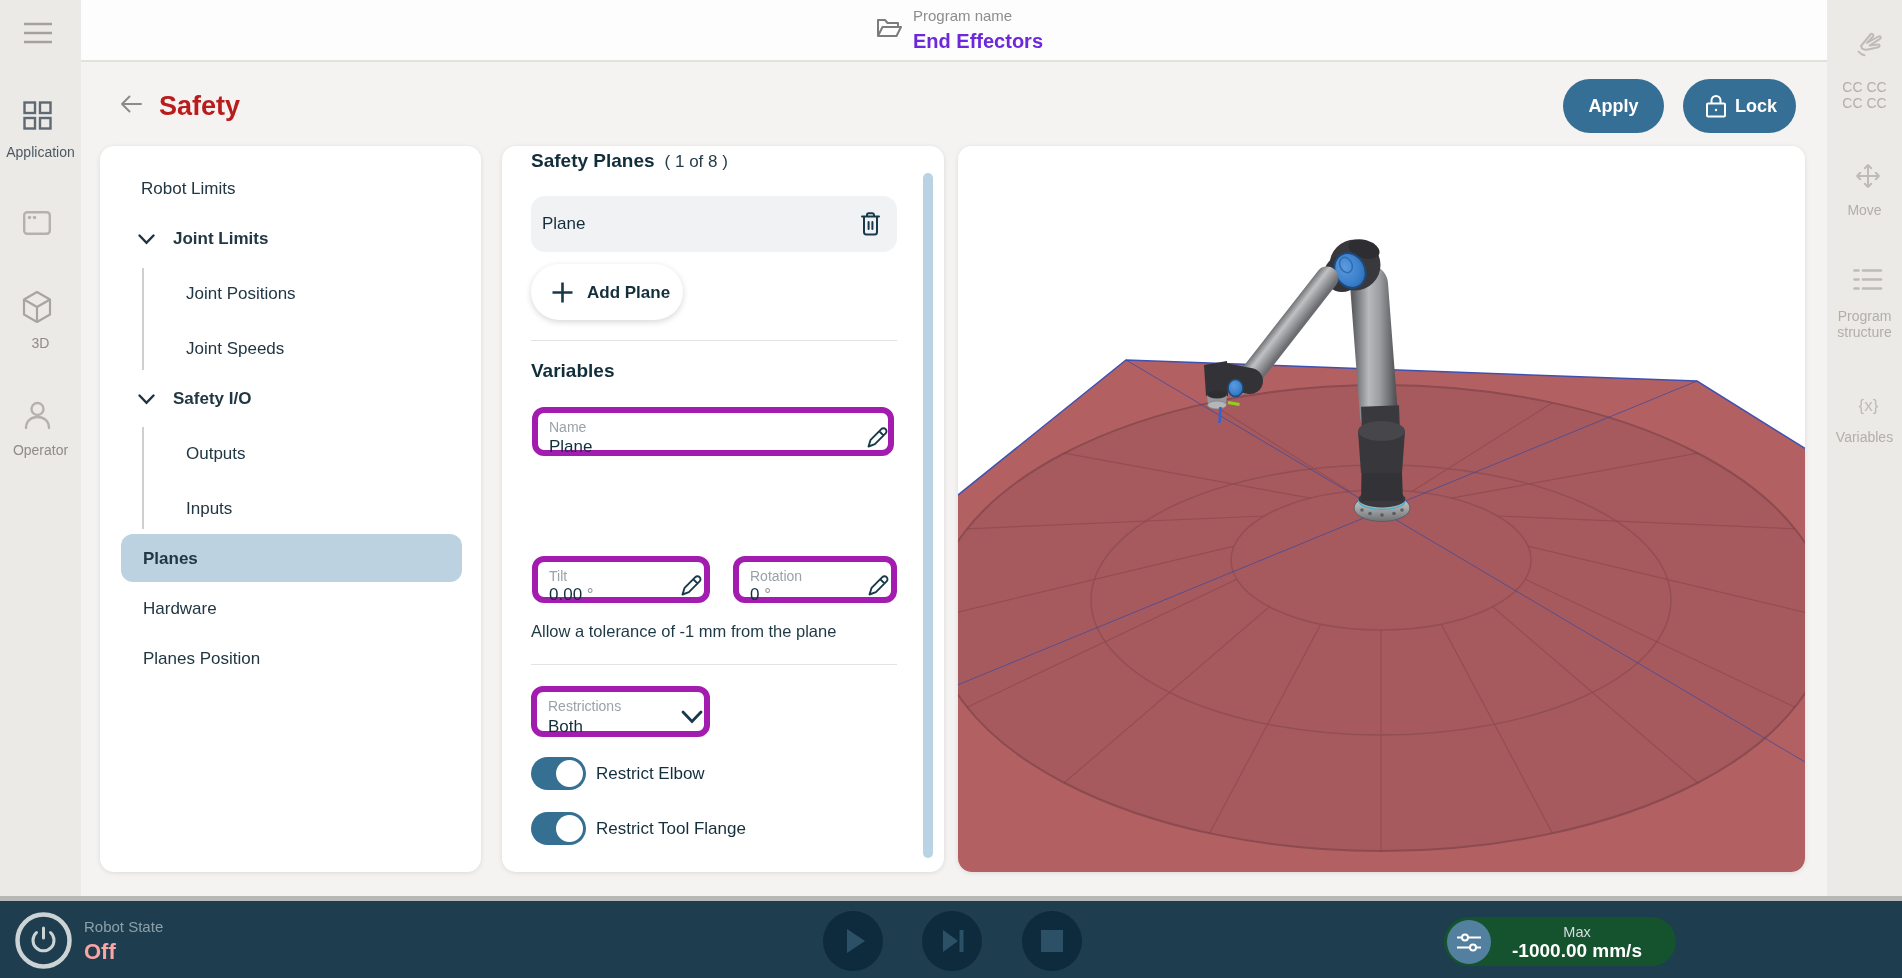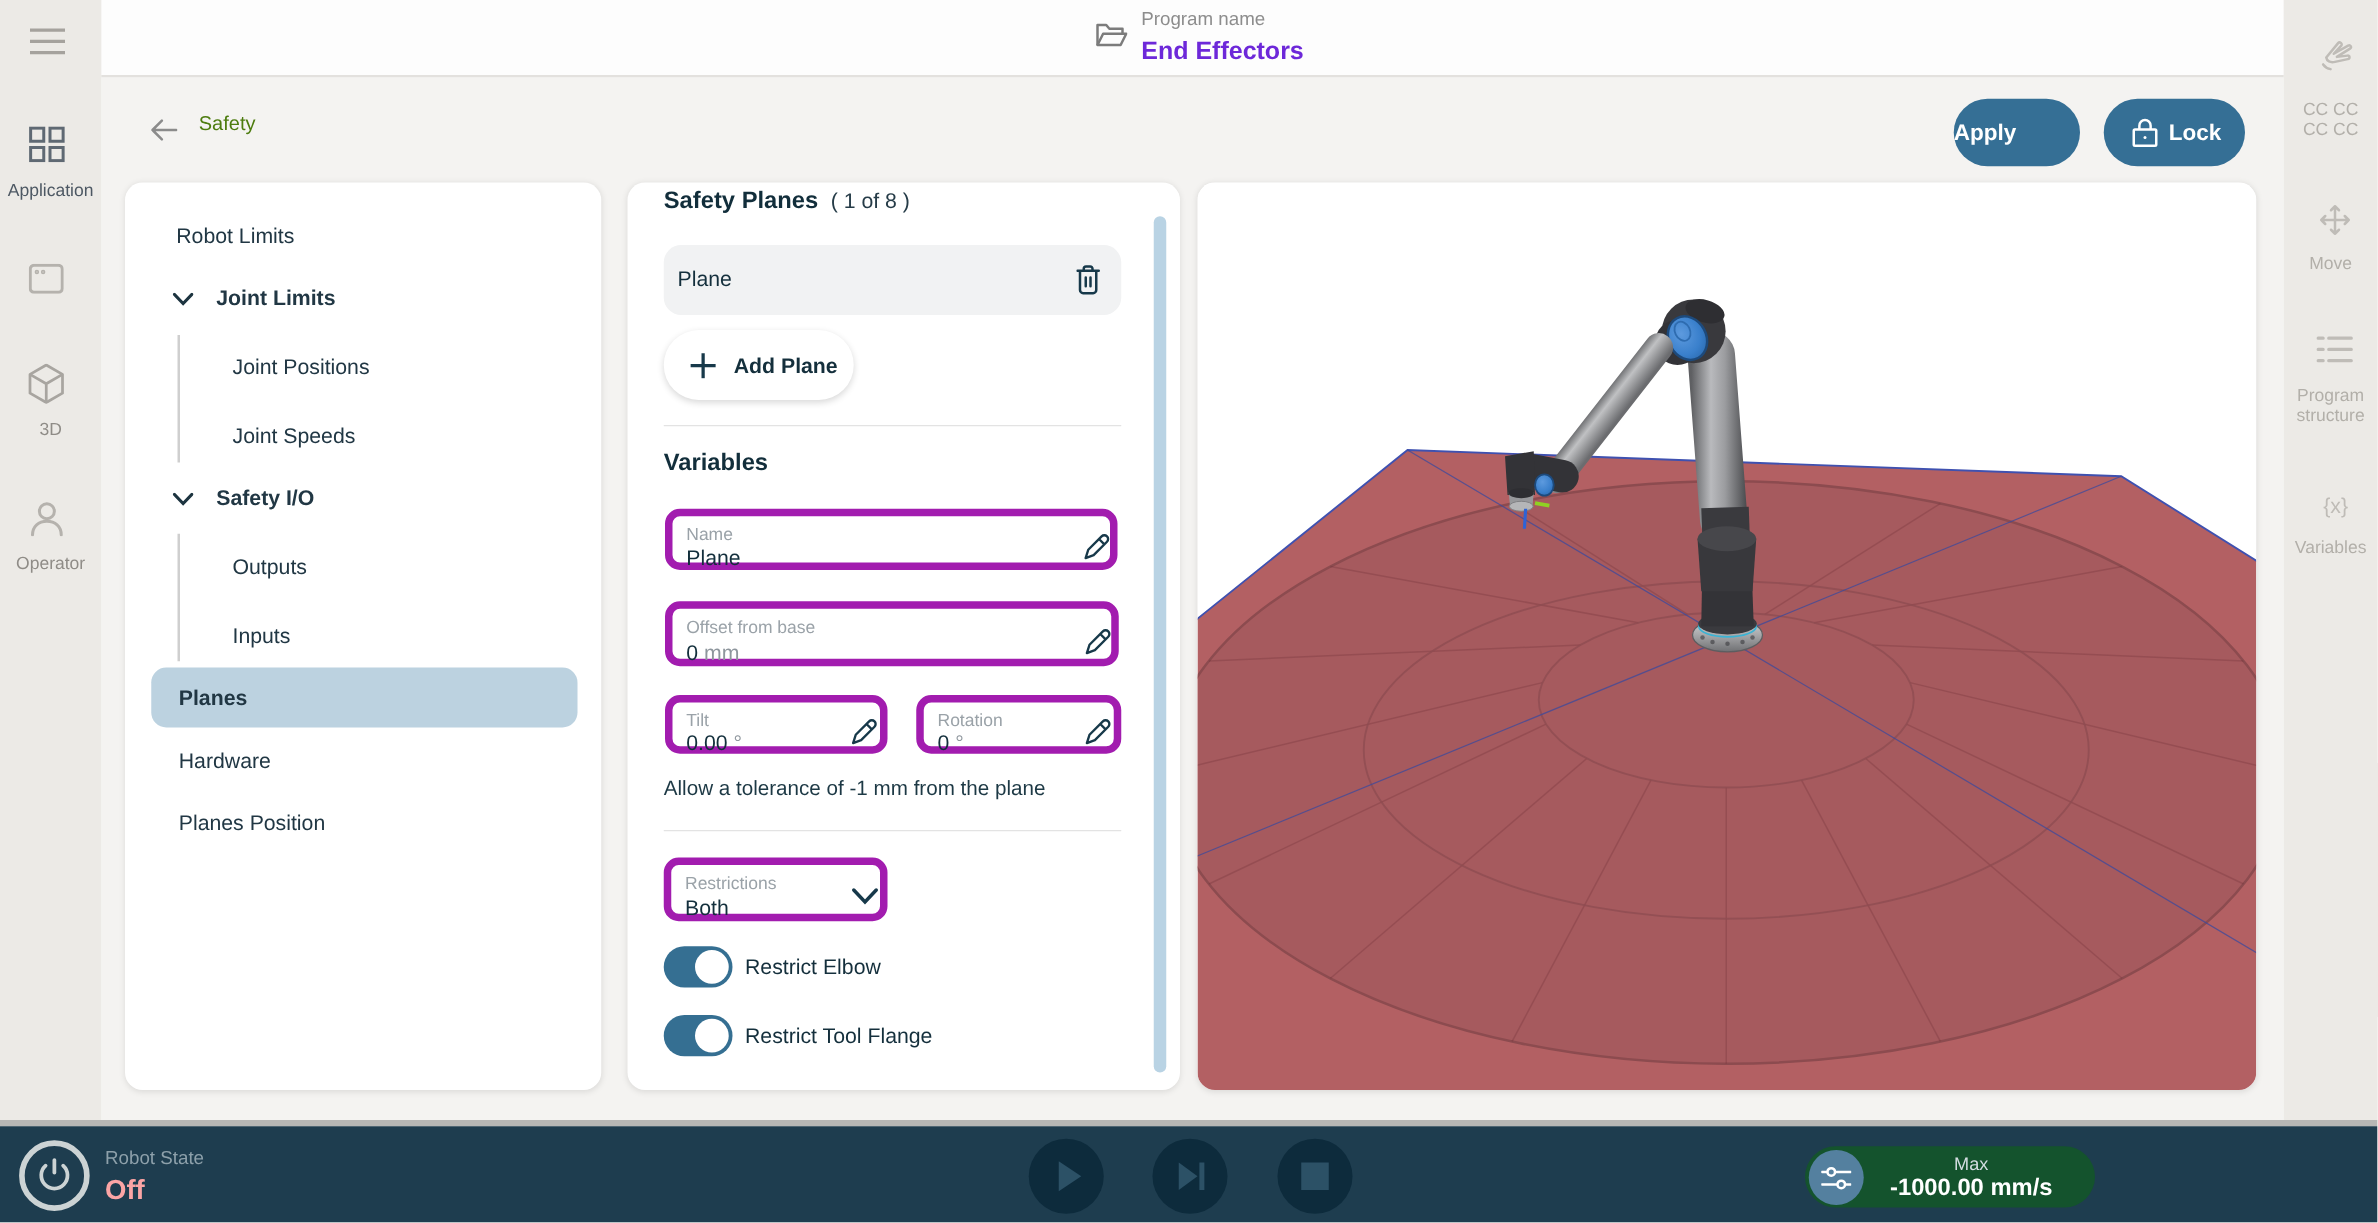--- a/index.html
+++ b/index.html
@@ -80,22 +80,22 @@
   <div class="sblabel" style="top:308px;color:#b2afa9;line-height:16px">Program<br>structure</div>
   <svg class="abs" style="left:28px;top:393px" width="27" height="24" viewBox="0 0 27 24" fill="none">
       <text x="13.5" y="17.5" font-size="17" fill="#bfbcb7" text-anchor="middle" font-family="Liberation Sans">{x}</text>
     </svg>
   <div class="sblabel" style="top:429px;color:#b2afa9">Variables</div>
 </div>
 <div id="main">
   <svg class="abs" style="left:39px;top:33px" width="22" height="18" viewBox="0 0 22 18" stroke="#8b8b8b" stroke-width="2" fill="none" stroke-linecap="round" stroke-linejoin="round">
       <path d="M21 9 H2 M9.5 1.5 L2 9 l7.5 7.5"></path>
     </svg>
-  <div class="abs" style="left:78px;top:29px;font-size:16px;font-weight:400;color:#4d7c0f">Safety</div>
-  <div class="abs" style="left:1482px;top:17px;width:101px;height:54px;border-radius:27px;background:#356f95;color:#fff;font-size:18px;font-weight:700;line-height:54px">Apply</div>
+  <div class="abs" style="left:78px;top:29px;font-size:27px;font-weight:700;color:#b91c1c">Safety</div>
+  <div class="abs" style="left:1482px;top:17px;width:101px;height:54px;border-radius:27px;background:#356f95;color:#fff;font-size:18px;font-weight:700;text-align:center;line-height:54px">Apply</div>
   <div class="abs" style="left:1602px;top:17px;width:113px;height:54px;border-radius:27px;background:#356f95;color:#fff;font-size:18px;font-weight:700">
     <svg class="abs" style="left:22px;top:15px" width="22" height="24" viewBox="0 0 22 24" stroke="#fff" stroke-width="2" fill="none">
         <rect x="2" y="9.5" width="18" height="13" rx="1"></rect>
         <path d="M6.5 9.5 V6.5 a4.5 4.5 0 0 1 9 0 V9.5"></path>
         <circle cx="11" cy="16" r="1.2" fill="#fff" stroke="none"></circle>
       </svg>
     <span class="abs" style="left:52px;top:0;line-height:54px">Lock</span>
   </div>
 
   <div class="card" style="left:19px;top:84px;width:381px;height:726px">
@@ -134,27 +134,20 @@
           <path d="M10.5 0.5 V20.5 M0.5 10.5 H20.5"></path>
         </svg>
       <div class="abs" style="left:56px;top:19px;font-size:17px;font-weight:700;color:#142f3c">Add Plane</div>
     </div>
     <div class="abs" style="left:29px;top:194px;width:366px;height:1px;background:#e3e3e3"></div>
     <div class="abs" style="left:29px;top:214px;font-size:19px;font-weight:700;color:#122e3b">Variables</div>
     <div class="field" style="left:30px;top:261px;width:362px;height:49px">
       <div class="flabel">Name</div>
       <div class="fval">Plane</div>
       <svg class="pencil" style="left:328px;top:13px" width="23" height="23" viewBox="0 0 23 23" stroke="#17394a" stroke-width="1.9" fill="none" stroke-linejoin="round">
-          <path d="M2.5 20.5 L4.6 13.8 L15.3 3.1 a3 3 0 0 1 4.3 4.3 L8.9 18.1 L2.5 20.5 Z M13.2 5.2 l4.3 4.3"></path>
-        </svg>
-    </div>
-    <div class="field" style="left:30px;top:335px;width:363px;height:52px">
-      <div class="flabel">Offset from base</div>
-      <div class="fval" style="top:26px">0 <span class="gr">mm</span></div>
-      <svg class="pencil" style="left:329px;top:15px" width="23" height="23" viewBox="0 0 23 23" stroke="#17394a" stroke-width="1.9" fill="none" stroke-linejoin="round">
           <path d="M2.5 20.5 L4.6 13.8 L15.3 3.1 a3 3 0 0 1 4.3 4.3 L8.9 18.1 L2.5 20.5 Z M13.2 5.2 l4.3 4.3"></path>
         </svg>
     </div>
     <div class="field" style="left:30px;top:410px;width:178px;height:47px">
       <div class="flabel">Tilt</div>
       <div class="fval" style="top:23px">0.00 <span class="gr">°</span></div>
       <svg class="pencil" style="left:142px;top:12px" width="23" height="23" viewBox="0 0 23 23" stroke="#17394a" stroke-width="1.9" fill="none" stroke-linejoin="round">
           <path d="M2.5 20.5 L4.6 13.8 L15.3 3.1 a3 3 0 0 1 4.3 4.3 L8.9 18.1 L2.5 20.5 Z M13.2 5.2 l4.3 4.3"></path>
         </svg>
     </div>

